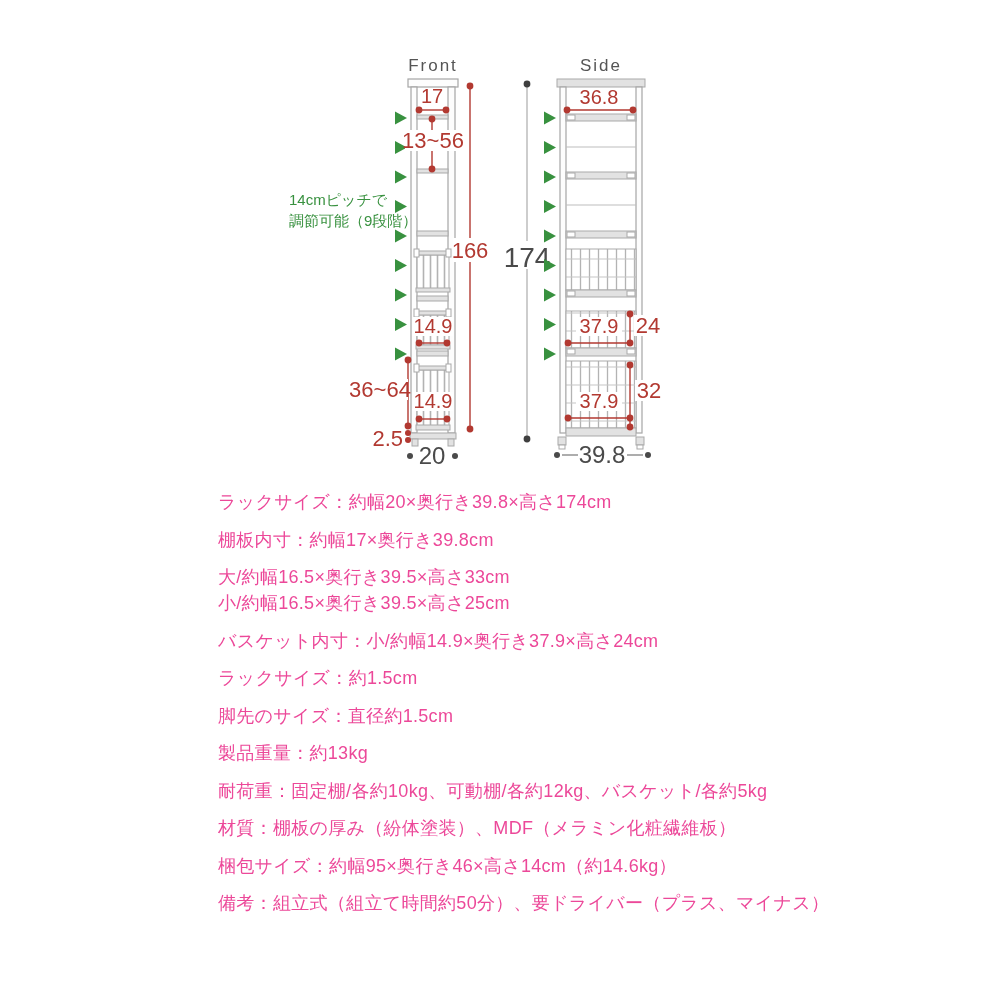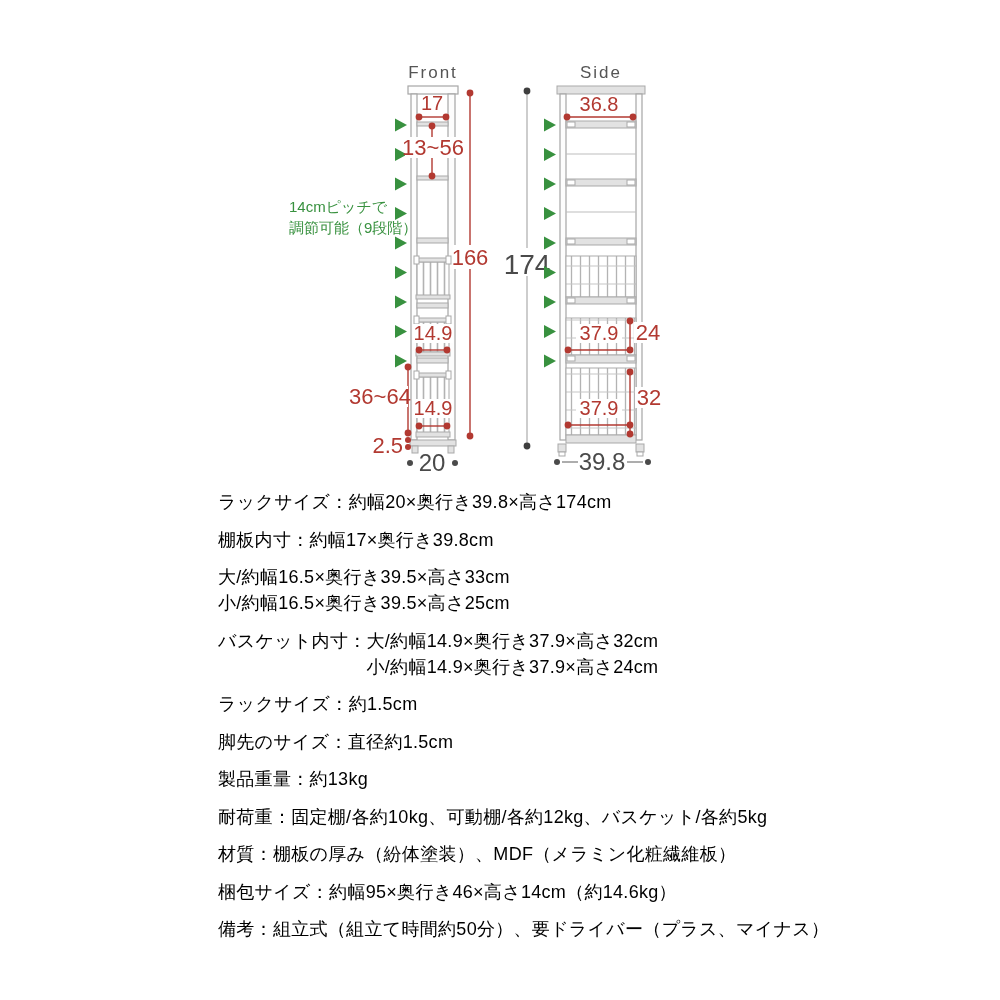--- a/index.html
+++ b/index.html
@@ -1,39 +1,39 @@
 <!DOCTYPE html>
 <html><head>
 <meta charset="utf-8">
 <style>
   html,body{margin:0;padding:0;background:#ffffff;}
   body{
     width:1000px;height:1000px;position:relative;overflow:hidden;
     font-family:"Liberation Sans",sans-serif;
     -webkit-font-smoothing:antialiased;
   }
-  #diagram-wrap{position:absolute;left:0;top:16px;width:1000px;height:480px;}
+  #diagram-wrap{position:absolute;left:0;top:9px;width:1000px;height:480px;}
   svg text{font-family:"Liberation Sans",sans-serif;}
   .view-label{fill:#555555;font-size:17px;letter-spacing:2px;}
   .dim-red{fill:#b23931;font-size:20px;}
   .dim-red-lg{fill:#b23931;font-size:22px;}
   .dim-dark{fill:#4a4a4a;font-size:24px;}
   .dim-dark-lg{fill:#4a4a4a;font-size:28px;}
   .note-green{fill:#38913f;font-size:15px;}
   .redline{stroke:#b23931;stroke-width:1.4;}
   .grayline{stroke:#b8b8b8;stroke-width:1.4;}
   .frame{fill:#fdfdfd;stroke:#a6a6a6;stroke-width:1.2;}
   .bar{fill:#e2e2e2;stroke:#a9a9a9;stroke-width:1;}
   .thinline{stroke:#bdbdbd;stroke-width:1.2;}
   .conn{fill:#ffffff;stroke:#a9a9a9;stroke-width:1;}
   .whitebg{fill:#ffffff;}
 
   #spec-list{
     position:absolute;left:218px;top:489px;width:640px;
-    color:#000000;font-size:18px;letter-spacing:0.3px;line-height:26px;
+    color:#ec4899;font-size:18px;letter-spacing:0.3px;line-height:26px;
   }
   .spec-row{display:flex;margin-bottom:11.5px;}
   .spec-label{white-space:nowrap;}
   .spec-lines{display:flex;flex-direction:column;align-items:flex-end;}
   .spec-lines span{white-space:nowrap;}
 </style>
 </head>
 <body>
 
 <div id="diagram-wrap">
@@ -295,21 +295,20 @@
     </div>
     <div class="spec-row">
       <span class="spec-lines">
         <span>大/約幅16.5×奥行き39.5×高さ33cm</span>
         <span>小/約幅16.5×奥行き39.5×高さ25cm</span>
       </span>
     </div>
     <div class="spec-row">
       <span class="spec-label">バスケット内寸：</span>
       <span class="spec-lines">
-        <span>大/約幅14.9×奥行き37.9×高さ32cm</span>
         <span>小/約幅14.9×奥行き37.9×高さ24cm</span>
       </span>
     </div>
     <div class="spec-row">
       <span class="spec-label">ラックサイズ：</span>
       <span class="spec-lines">
         <span>約1.5cm</span>
       </span>
     </div>
     <div class="spec-row">

